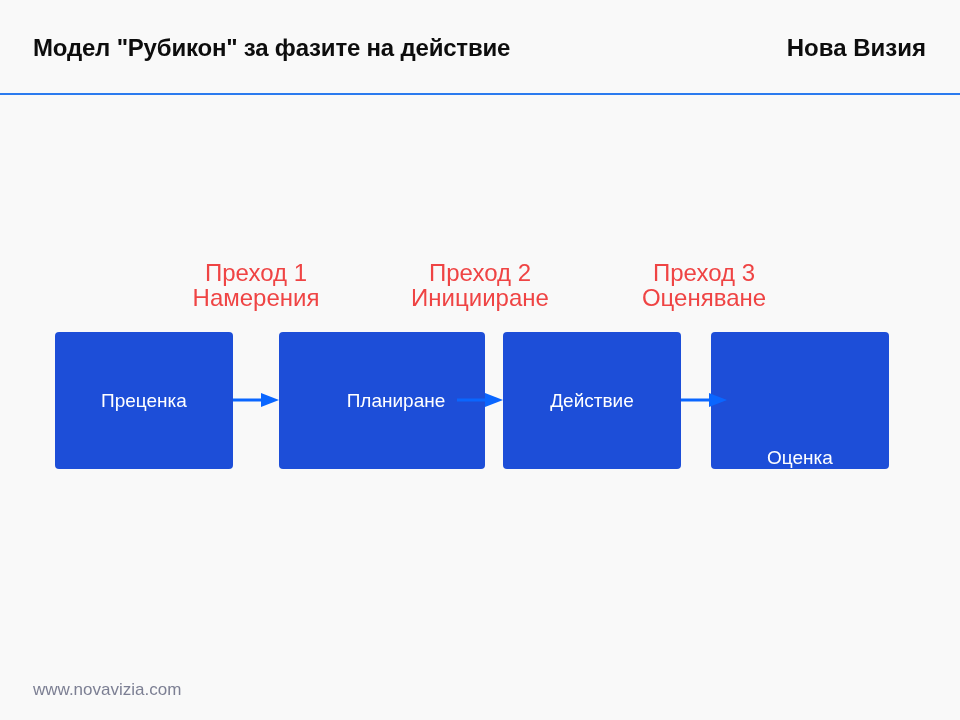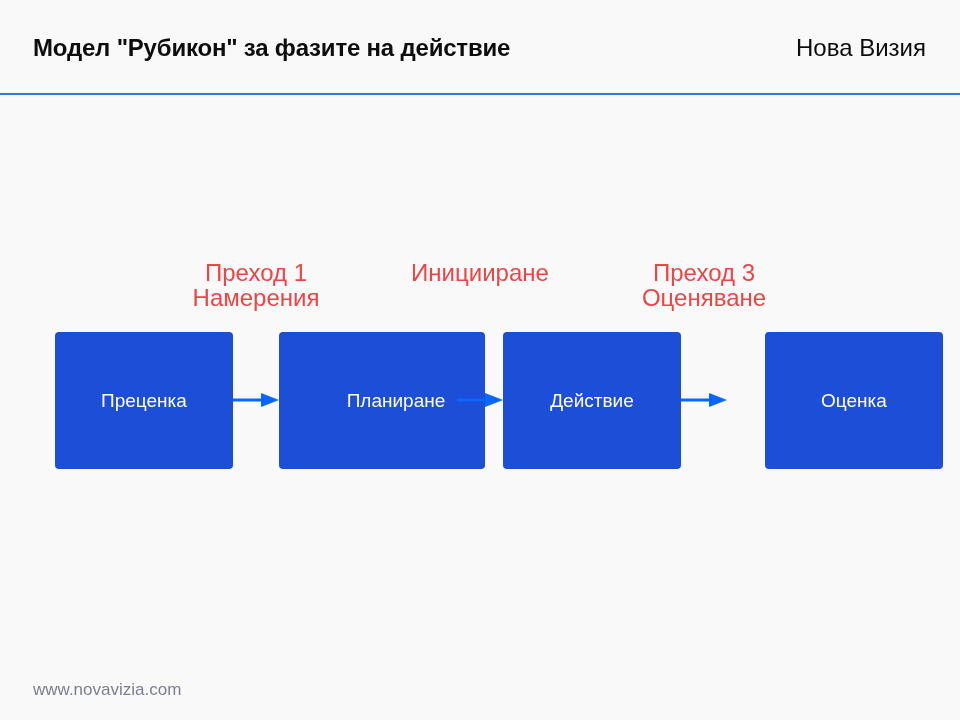--- a/index.html
+++ b/index.html
@@ -14,21 +14,21 @@
       border-bottom: 2px solid #2b7bef;
       box-sizing: border-box;
     }
     .title {
       position: absolute; left: 33px; top: 34px;
       font-size: 24px; font-weight: bold; color: #0d0d0d; letter-spacing: -0.2px;
       white-space: nowrap;
     }
     .brand {
       position: absolute; right: 34px; top: 34px;
-      font-size: 24px; font-weight: normal; color: #0d0d0d;
+      font-size: 24px; font-weight: bold; color: #0d0d0d;
       white-space: nowrap;
     }
     .transition-label {
       position: absolute; width: 200px; text-align: center;
       font-size: 24px; line-height: 25px; color: #ef4444;
     }
     .phase-box {
       position: absolute; top: 332px; width: 178px; height: 137px;
       background: #1d4ed8; border-radius: 4px;
       display: flex; align-items: center; justify-content: center;
@@ -46,37 +46,38 @@
 <div class="header">
   <div class="title">Модел "Рубикон" за фазите на действие</div>
   <div class="brand">Нова Визия</div>
 </div>
 
 <div class="transition-label" style="left:156px; top:260px;">
   <div>Преход 1</div>
   <div>Намерения</div>
 </div>
 <div class="transition-label" style="left:380px; top:260px;">
+  <div>Преход 2</div>
   <div>Иницииране</div>
 </div>
 <div class="transition-label" style="left:604px; top:260px;">
   <div>Преход 3</div>
   <div>Оценяване</div>
 </div>
 
 <div class="phase-box" style="left:55px;">
   <span>Преценка</span>
 </div>
 <div class="phase-box" style="left:279px;padding-left:28px;">
   <span>Планиране</span>
 </div>
 <div class="phase-box" style="left:503px;">
   <span>Действие</span>
 </div>
-<div class="phase-box" style="left:765px;">
+<div class="phase-box" style="left:711px;align-items:flex-end;">
   <span>Оценка</span>
 </div>
 
 <svg class="arrow" style="left:233px;" width="46" height="16" viewBox="0 0 46 16">
   <line x1="0" y1="8" x2="30" y2="8" stroke="#0a66ff" stroke-width="3"></line>
   <polygon points="28,1 46,8 28,15" fill="#0a66ff"></polygon>
 </svg>
 <svg class="arrow" style="left:457px;" width="46" height="16" viewBox="0 0 46 16">
   <line x1="0" y1="8" x2="30" y2="8" stroke="#0a66ff" stroke-width="3"></line>
   <polygon points="28,1 46,8 28,15" fill="#0a66ff"></polygon>

